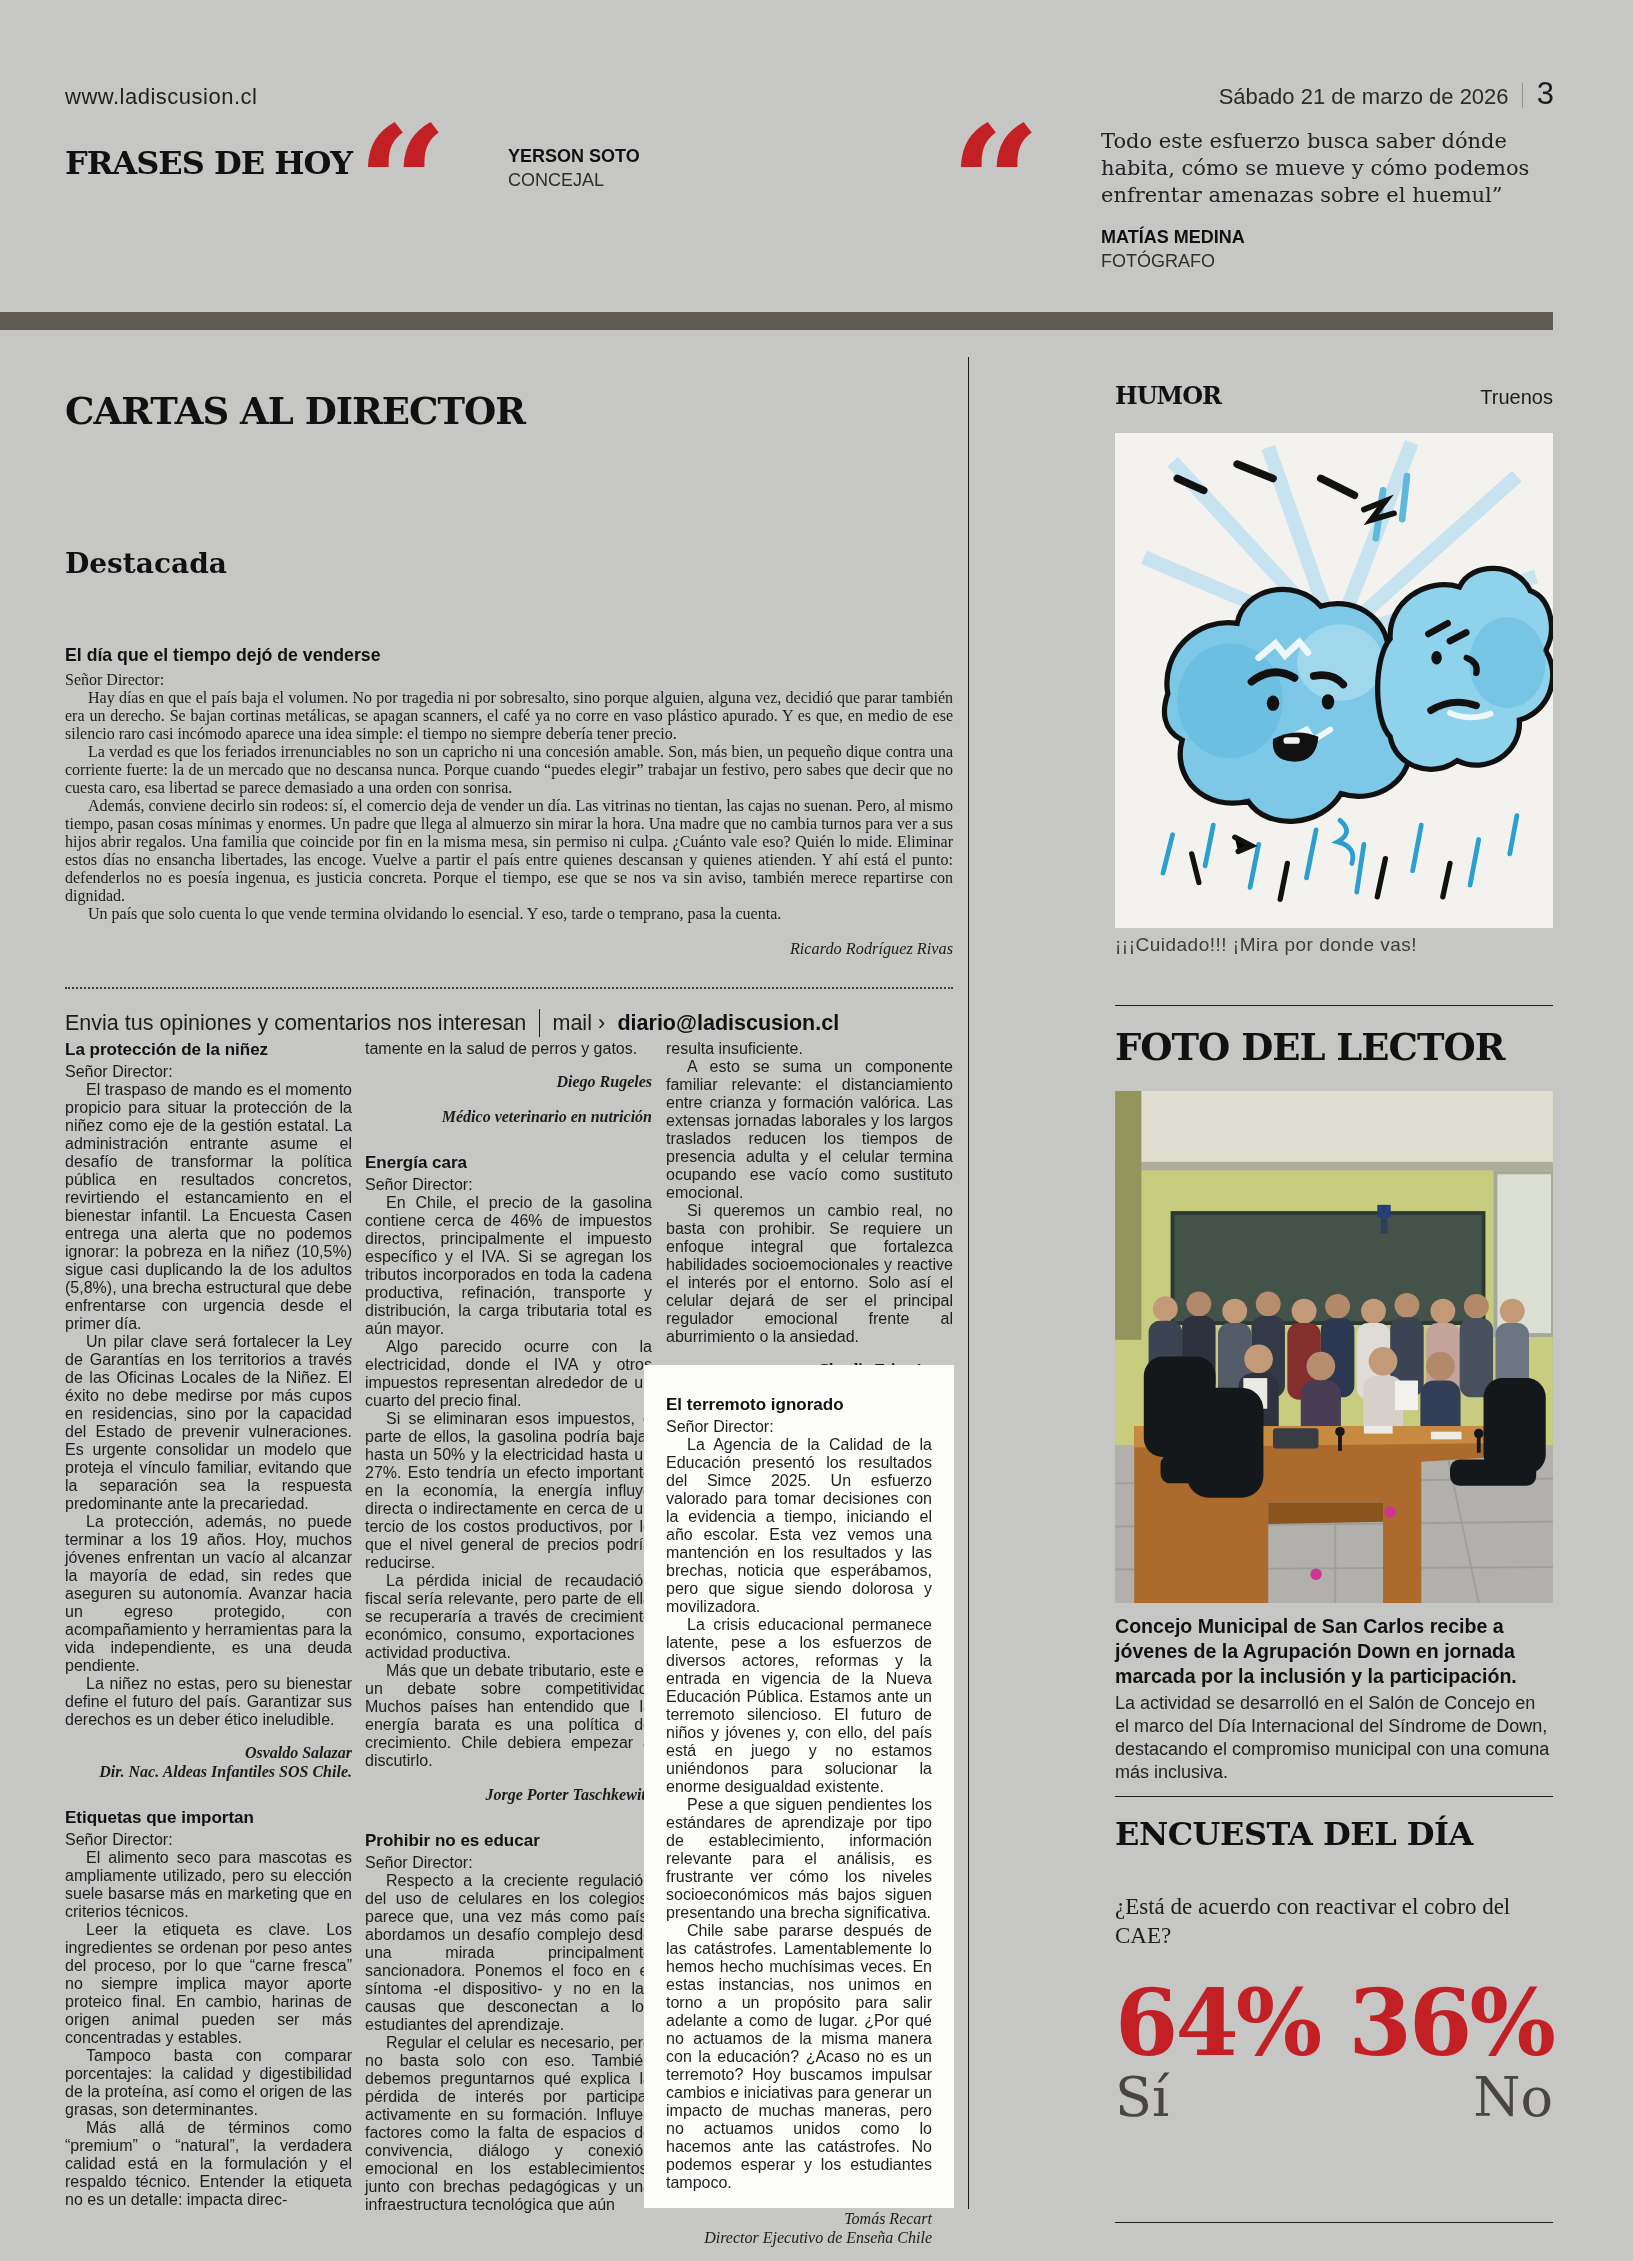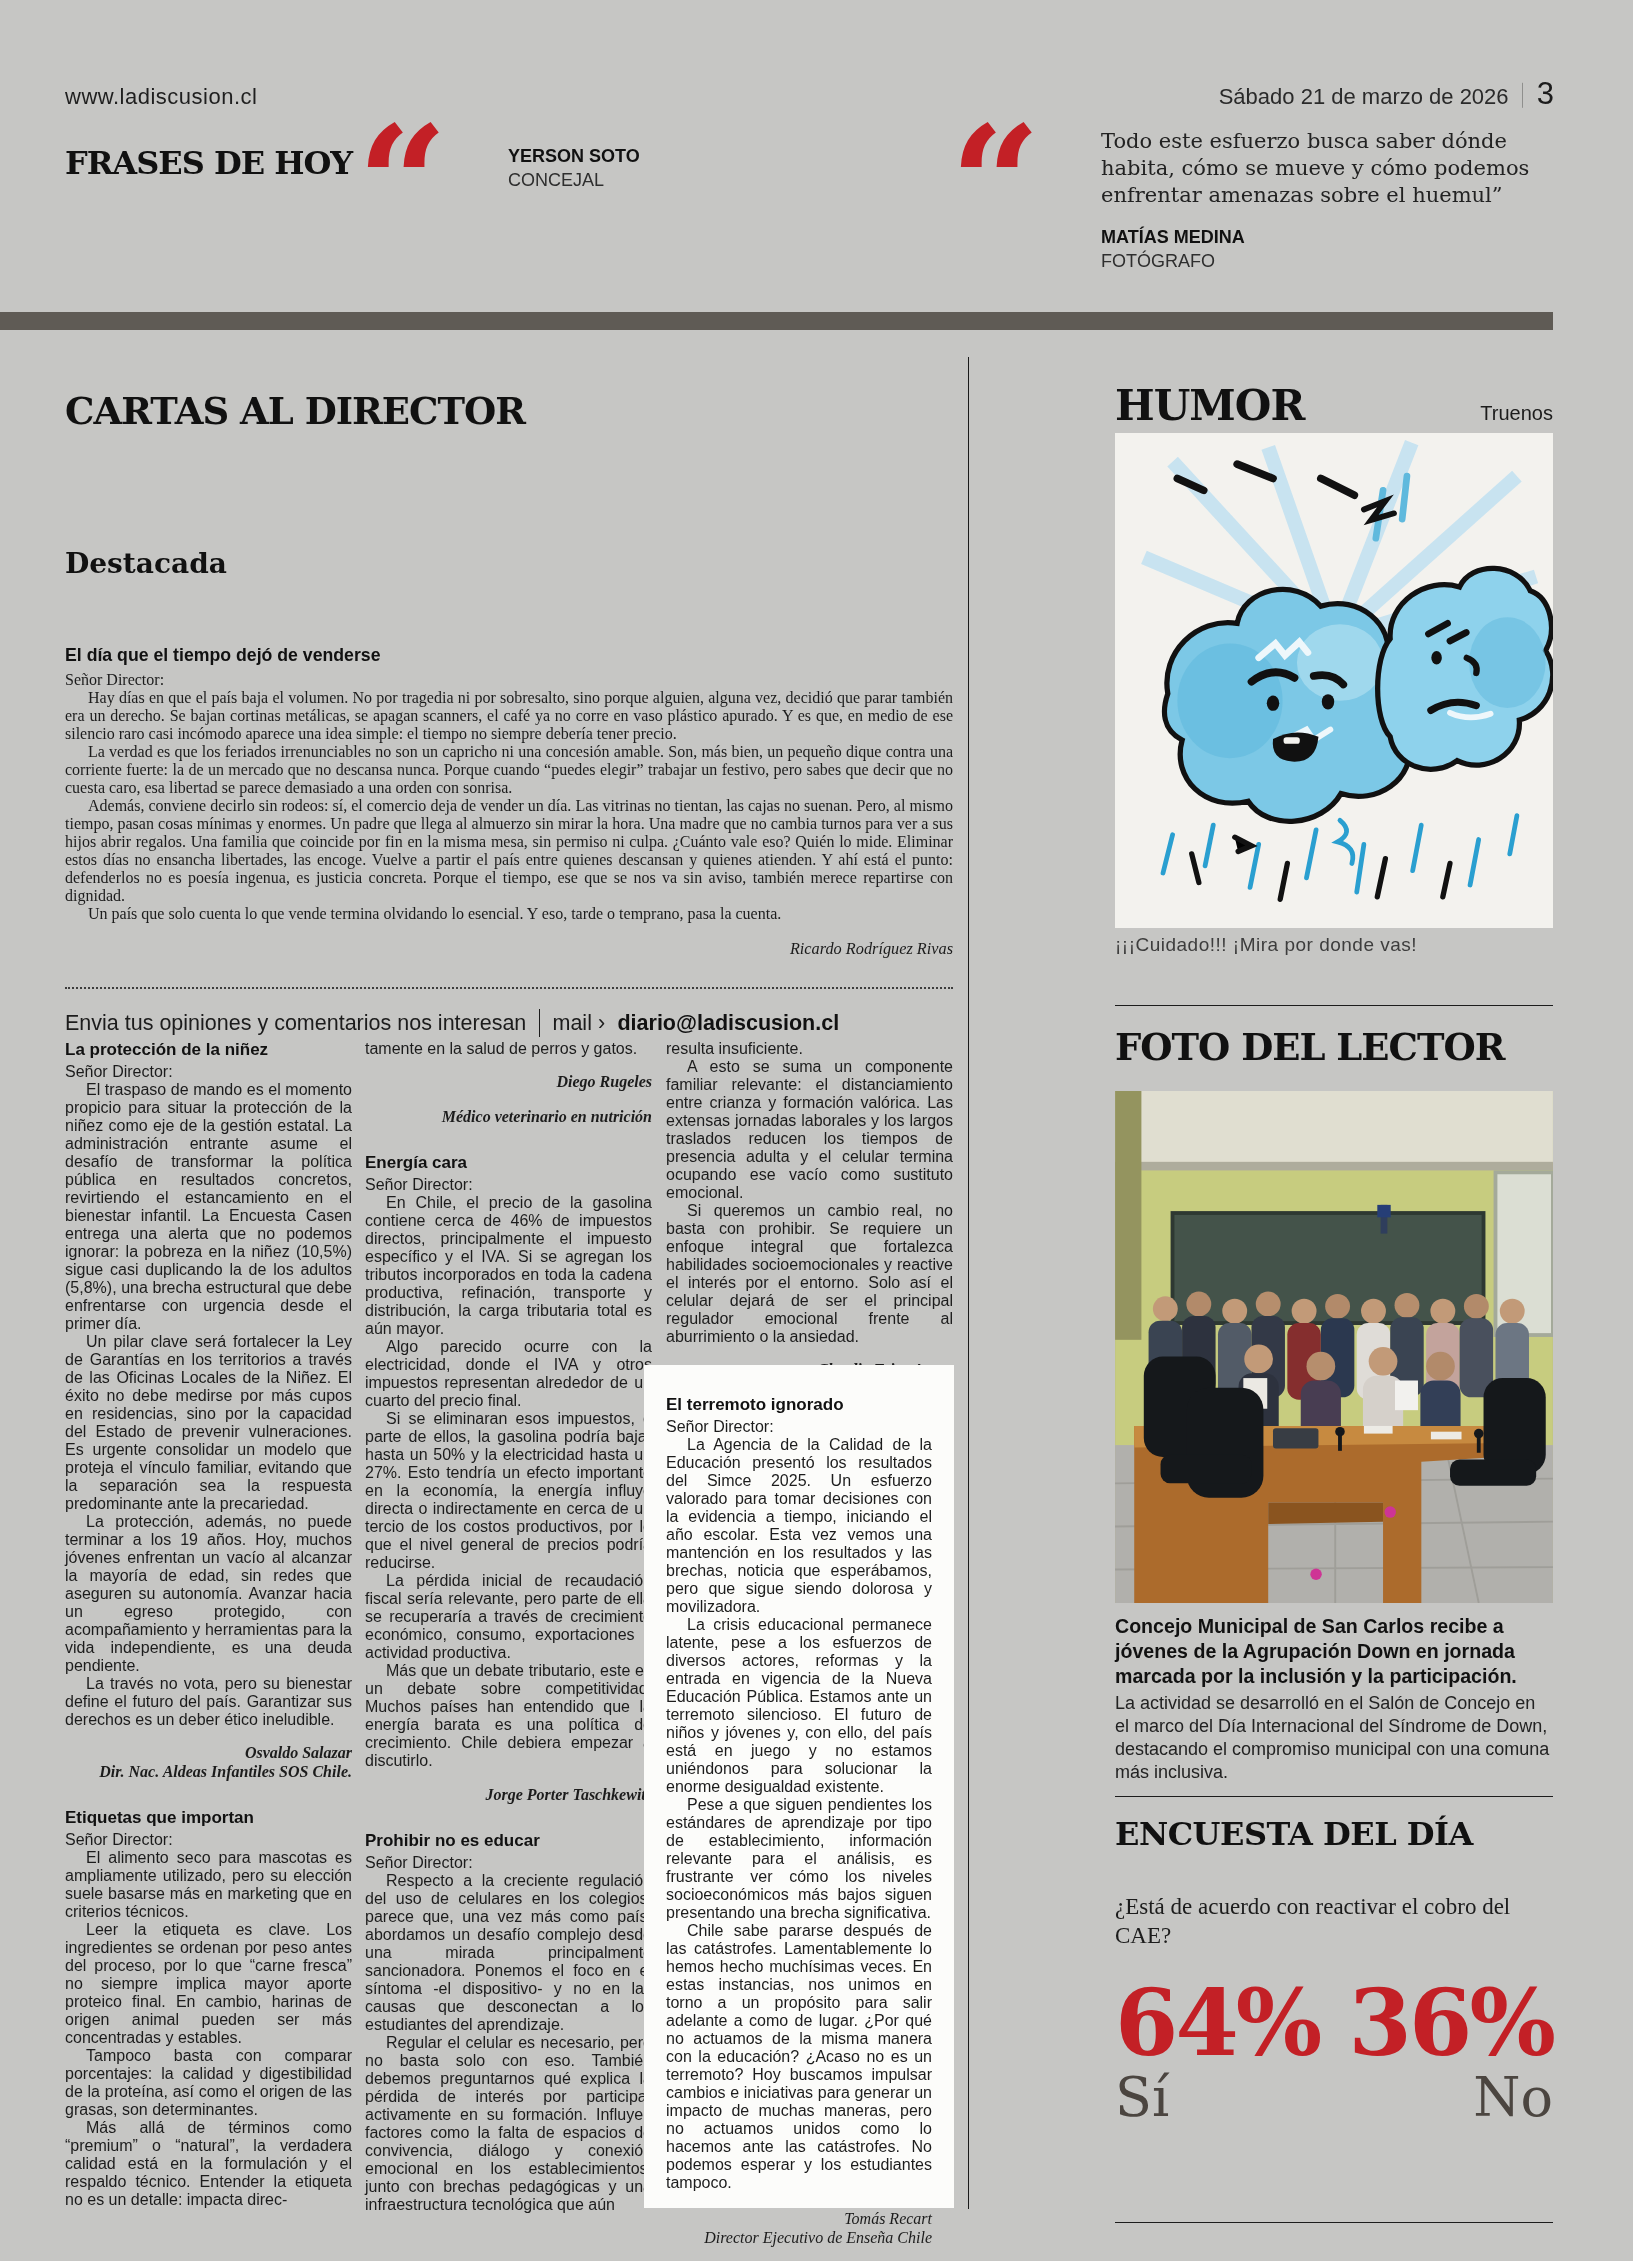--- a/index.html
+++ b/index.html
@@ -63,21 +63,21 @@
   .whitebox{position:absolute;left:644px;top:1365px;width:310px;height:843px;background:#fcfcfa;box-sizing:border-box;padding:30px 22px;font-family:"Liberation Sans",sans-serif;}
   .whitebox .letter-headline{font-size:17px;margin:0 0 2.9px 0;}
   .whitebox .salutation{font-family:"Liberation Sans",sans-serif;font-size:16px;line-height:18px;}
   .whitebox p.body{margin:0;font-size:16px;line-height:18px;text-align:justify;text-indent:21px;}
   .whitebox .sig{font-family:"Liberation Serif",serif;font-size:16px;line-height:19px;margin:17px 0 0 0;text-align:right;font-style:italic;}
 
   .vdivider{position:absolute;left:968px;top:357px;width:1.4px;height:1852px;background:#1a1a1a;}
 
   
   .humor-head{position:absolute;left:1115px;top:381px;width:438px;display:flex;justify-content:space-between;align-items:baseline;}
-  .humor-title{margin:0;font-family:"DejaVu Serif",serif;font-weight:bold;font-size:42px;letter-spacing:-1px;color:#111;}
+  .humor-title{margin:0;font-family:"DejaVu Serif",serif;font-weight:bold;font-size:24px;letter-spacing:-1px;color:#111;}
   .humor-credit{font-family:"Liberation Sans",sans-serif;font-size:20px;color:#1c1c1c;}
   .cartoon{position:absolute;left:1115px;top:433px;width:438px;height:495px;background:#f3f2ee;}
   .humor-caption{position:absolute;left:1115px;top:934px;width:438px;font-family:"Liberation Sans",sans-serif;font-size:19px;color:#3d3d3d;letter-spacing:0.5px;}
 
   .sideline{position:absolute;left:1115px;width:438px;height:1.4px;background:#1c1c1c;}
   .l1{top:1005px;} .l2{top:1796px;} .l3{top:2222px;}
 
   .foto-title{position:absolute;left:1115px;top:1025px;margin:0;font-family:"DejaVu Serif",serif;font-weight:bold;font-size:37px;letter-spacing:-1px;color:#111;}
   .photo{position:absolute;left:1115px;top:1091px;width:438px;height:512px;background:#9a9a90;}
   .foto-caption{position:absolute;left:1115px;top:1614px;width:438px;font-family:"Liberation Sans",sans-serif;}
@@ -149,21 +149,21 @@
     <a class="email" href="#">diario@ladiscusion.cl</a>
   </div>
 
   <div class="col c1">
     <div class="letter">
       <h4 class="letter-headline">La protección de la niñez</h4>
       <p class="salutation">Señor Director:</p>
       <p class="body">El traspaso de mando es el momento propicio para situar la protección de la niñez como eje de la gestión estatal. La administración entrante asume el desafío de transformar la política pública en resultados concretos, revirtiendo el estancamiento en el bienestar infantil. La Encuesta Casen entrega una alerta que no podemos ignorar: la pobreza en la niñez (10,5%) sigue casi duplicando la de los adultos (5,8%), una brecha estructural que debe enfrentarse con urgencia desde el primer día.</p>
       <p class="body">Un pilar clave será fortalecer la Ley de Garantías en los territorios a través de las Oficinas Locales de la Niñez. El éxito no debe medirse por más cupos en residencias, sino por la capacidad del Estado de prevenir vulneraciones. Es urgente consolidar un modelo que proteja el vínculo familiar, evitando que la separación sea la respuesta predominante ante la precariedad.</p>
       <p class="body">La protección, además, no puede terminar a los 19 años. Hoy, muchos jóvenes enfrentan un vacío al alcanzar la mayoría de edad, sin redes que aseguren su autonomía. Avanzar hacia un egreso protegido, con acompañamiento y herramientas para la vida independiente, es una deuda pendiente.</p>
-      <p class="body">La través no vota, pero su bienestar define el futuro del país. Garantizar sus derechos es un deber ético ineludible.</p>
+      <p class="body">La niñez no estas, pero su bienestar define el futuro del país. Garantizar sus derechos es un deber ético ineludible.</p>
       <p class="sig">Osvaldo Salazar</p>
       <p class="sig" style="margin-top:0;">Dir. Nac. Aldeas Infantiles SOS Chile.</p>
     </div>
     <div class="letter">
       <h4 class="letter-headline">Etiquetas que importan</h4>
       <p class="salutation">Señor Director:</p>
       <p class="body">El alimento seco para mascotas es ampliamente utilizado, pero su elección suele basarse más en marketing que en criterios técnicos.</p>
       <p class="body">Leer la etiqueta es clave. Los ingredientes se ordenan por peso antes del proceso, por lo que “carne fresca” no siempre implica mayor aporte proteico final. En cambio, harinas de origen animal pueden ser más concentradas y estables.</p>
       <p class="body">Tampoco basta con comparar porcentajes: la calidad y digestibilidad de la proteína, así como el origen de las grasas, son determinantes.</p>
       <p class="body">Más allá de términos como “premium” o “natural”, la verdadera calidad está en la formulación y el respaldo técnico. Entender la etiqueta no es un detalle: impacta direc-</p>

